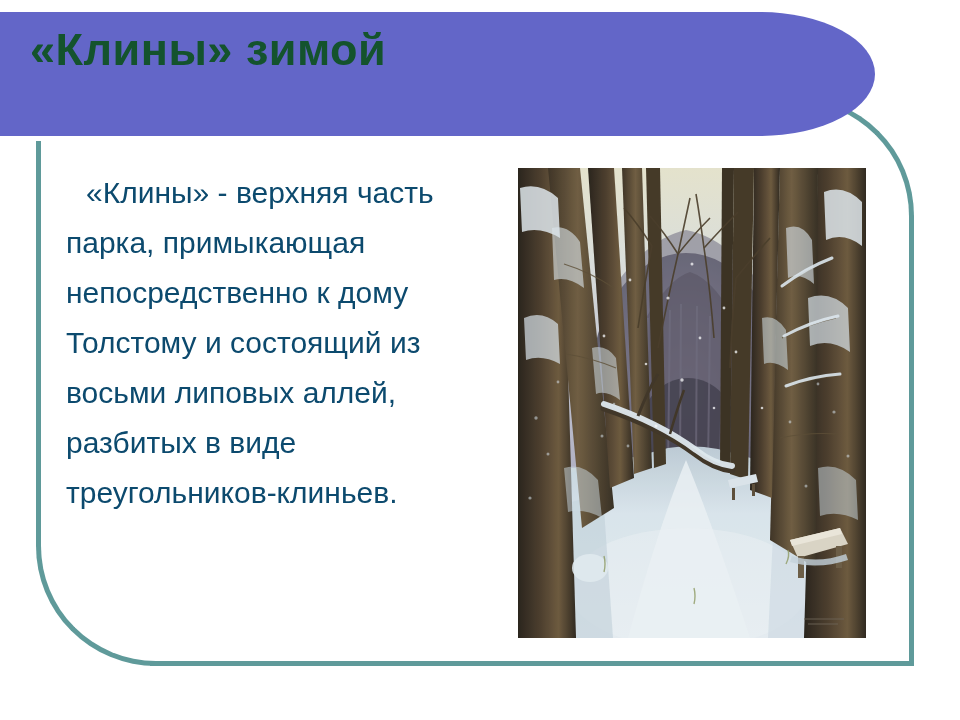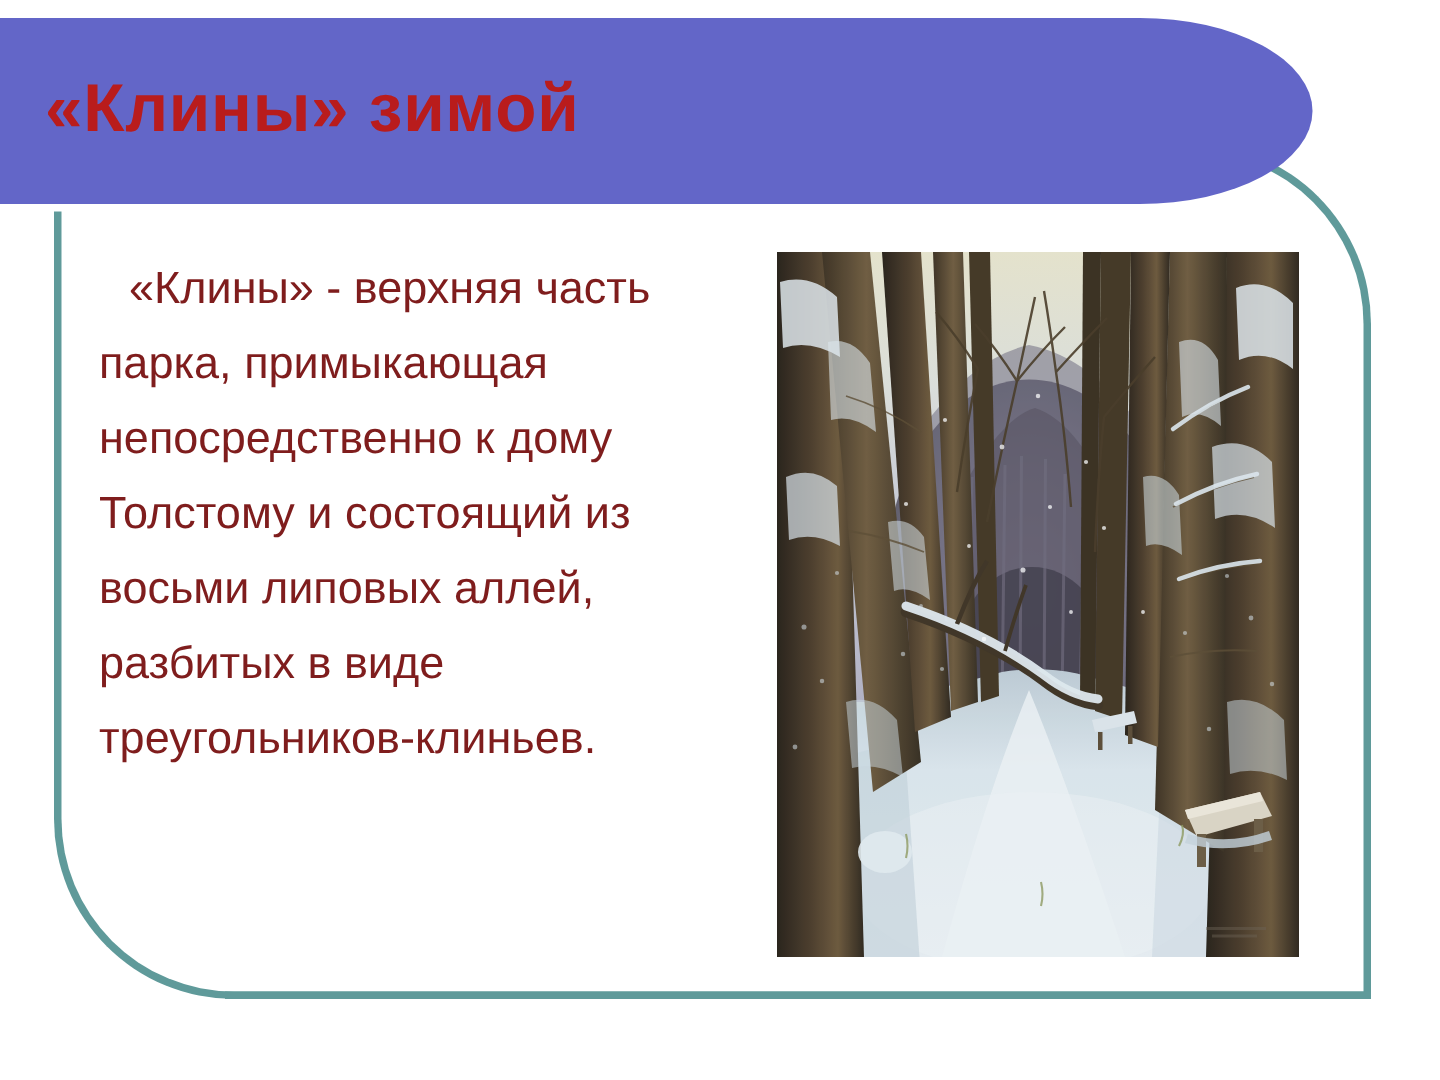--- a/index.html
+++ b/index.html
@@ -75,35 +75,35 @@
     position: absolute;
     left: 0px;
     top: 124px;
     width: 845px;
     height: 5px;
     background: #ffffff;
   }
   .title-text {
     position: absolute;
     left: 30px;
-    top: 46px;
-    color: #b91c1c;
+    top: 24px;
+    color: #14532d;
     font-size: 45px;
     font-weight: bold;
     letter-spacing: 0.5px;
     white-space: nowrap;
   }
 
   
   .body-copy {
     position: absolute;
     left: 66px;
     top: 168px;
     width: 400px;
-    color: #7f1d1d;
+    color: #0c4a6e;
     font-size: 30px;
     line-height: 50px;
     text-indent: 20px;
   }
 
   
   .painting {
     position: absolute;
     left: 518px;
     top: 168px;

